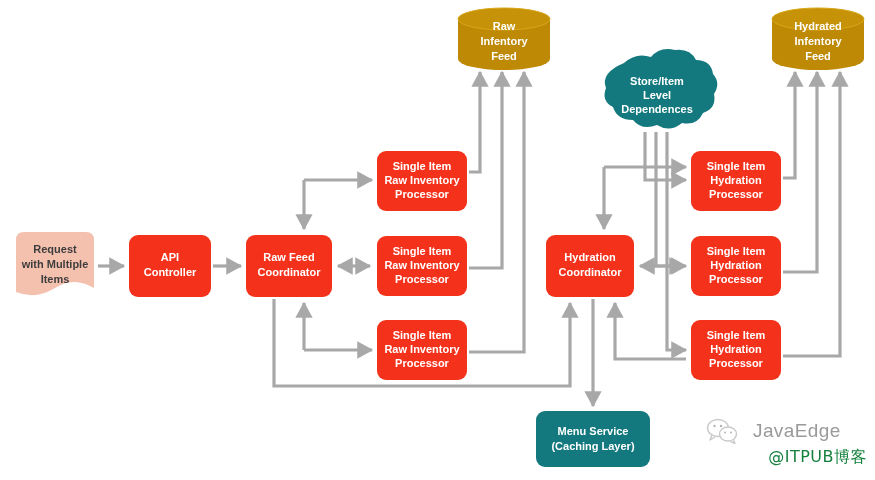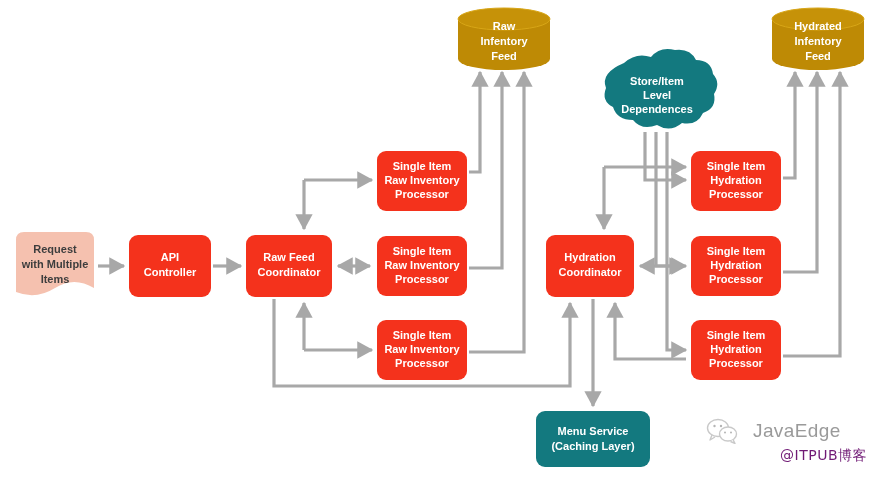--- a/index.html
+++ b/index.html
@@ -54,22 +54,22 @@
   #wm-name {
     font-family: "Liberation Sans", sans-serif;
     font-size: 19px;
     color: #9a9a9a;
     letter-spacing: 0.4px;
   }
   #wm-sub {
     margin-top: 3px;
     text-align: right;
     font-family: "DejaVu Sans", sans-serif;
-    font-size: 14px;
-    color: #701a75;
+    font-size: 16px;
+    color: #15803d;
     letter-spacing: 0.5px;
     padding-right: 4px;
   }
 </style>
 </head>
 <body>
 
 <div id="canvas">
 
   <svg class="layer" id="arrows" viewBox="0 0 875 480">

